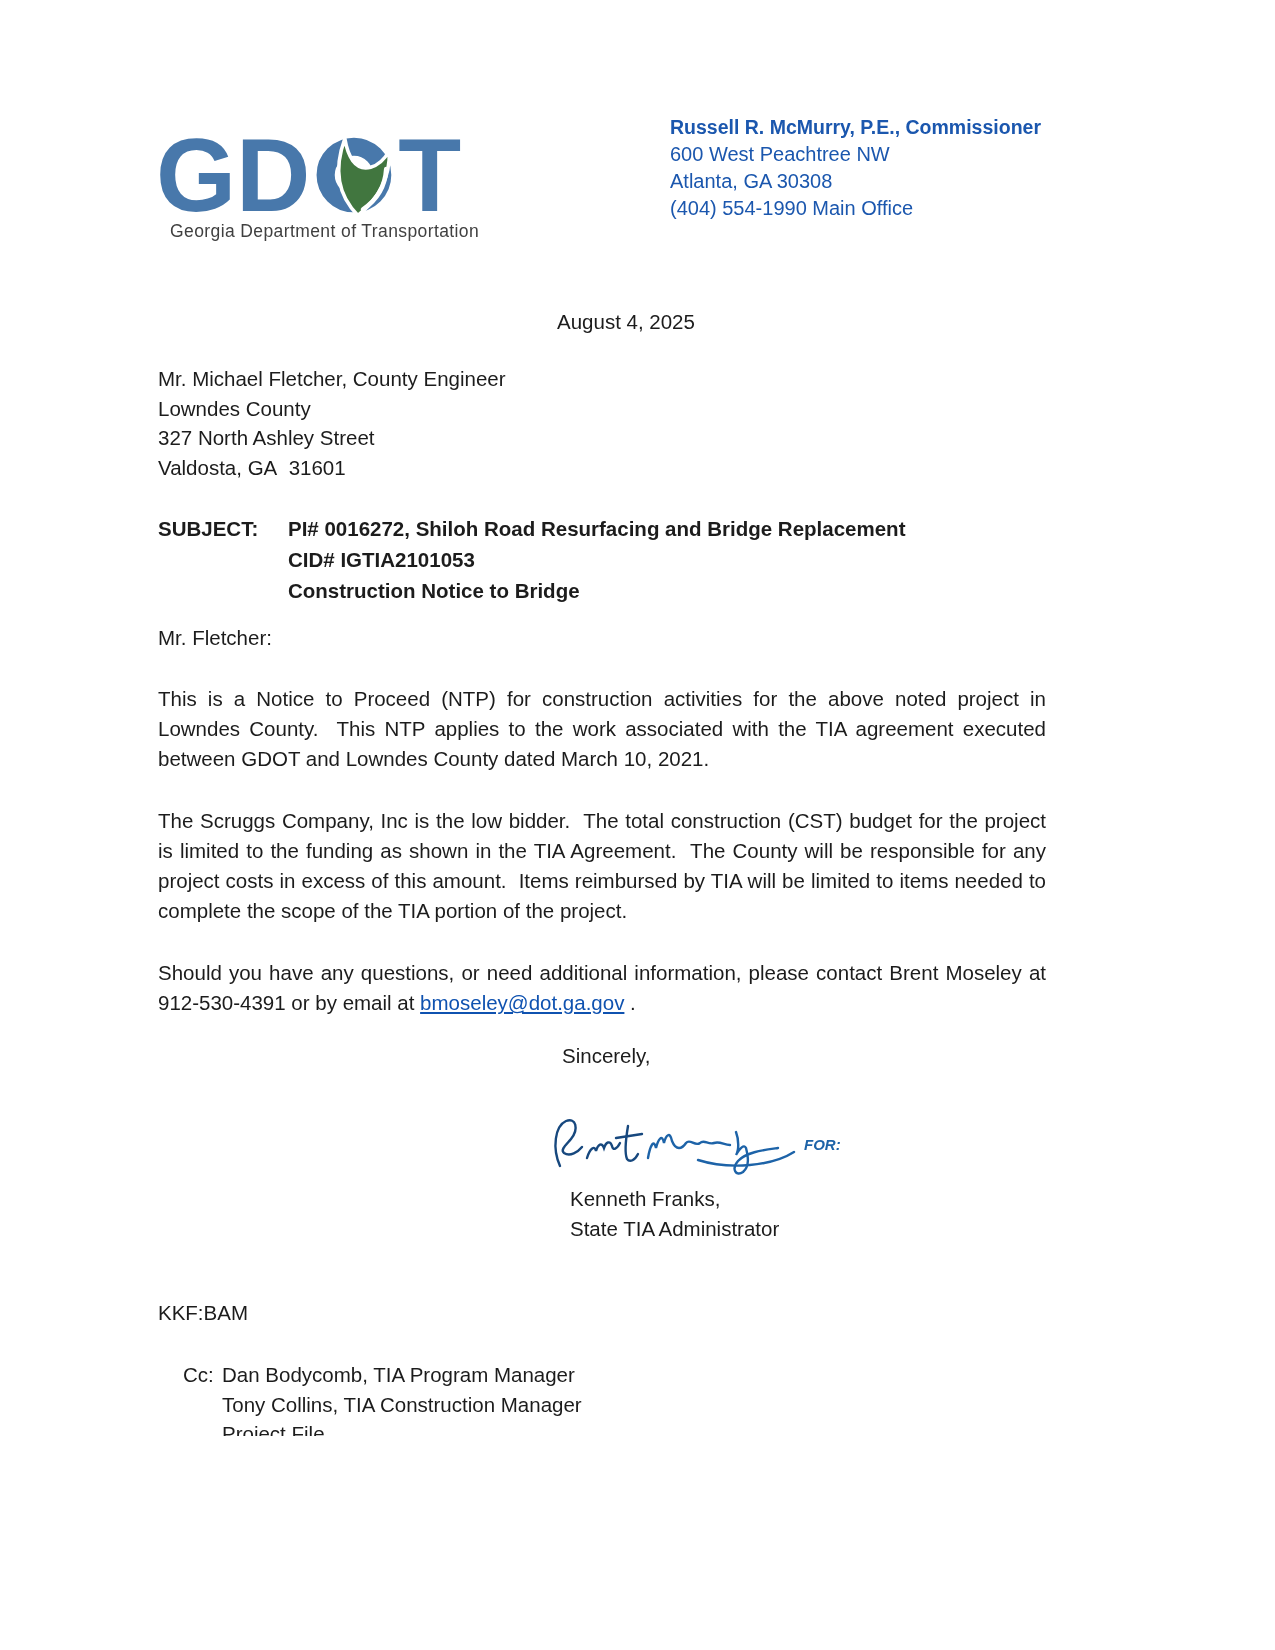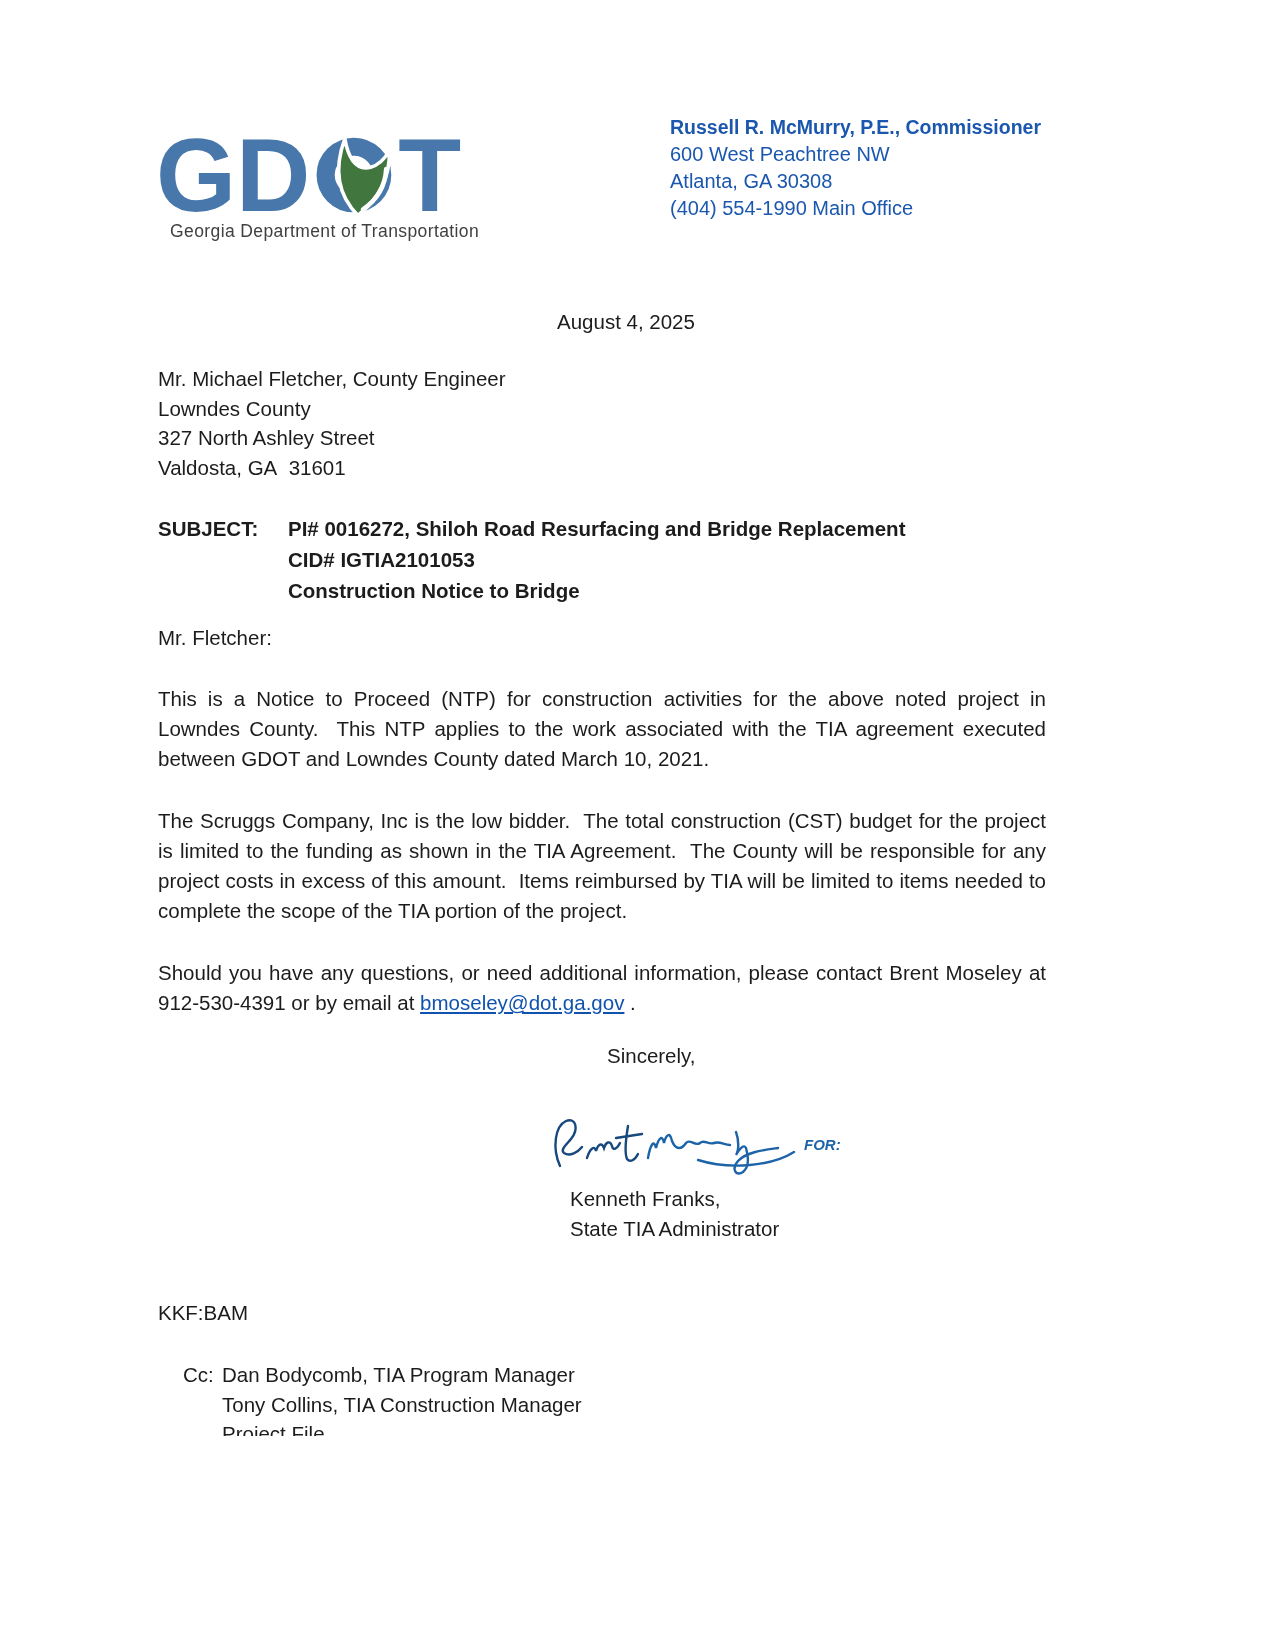--- a/index.html
+++ b/index.html
@@ -36,21 +36,21 @@
   .para{
     left:158px;width:888px;
     font-size:20.5px;line-height:30px;
     text-align:justify;
   }
   .p1{top:684px;}
   .p2{top:806px;}
   .p3{top:958px;}
   .email-link{color:#0f52b0;text-decoration:underline;cursor:pointer;}
 
-  .sincerely{left:562px;top:1044px;font-size:20.5px;margin-left:45px;}
+  .sincerely{left:562px;top:1044px;font-size:20.5px;}
   .signature-svg{left:550px;top:1108px;width:302px;height:78px;}
   .signer{left:570px;top:1184px;font-size:20.5px;line-height:30px;}
 
   .initials{left:158px;top:1301px;font-size:20.5px;}
   .cc-block{left:158px;top:1360px;font-size:20.5px;line-height:29.5px;margin-left:25px;}
   .cc-lines{position:absolute;left:39px;top:0;width:600px;}
 </style>
 </head>
 <body>
 

